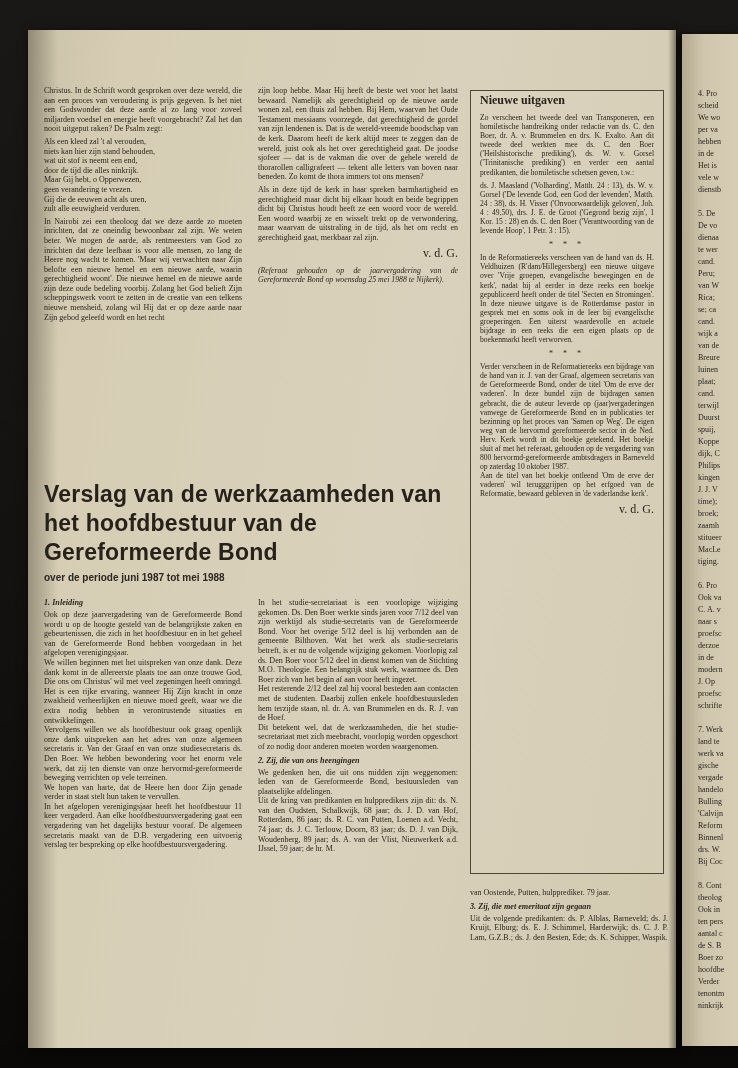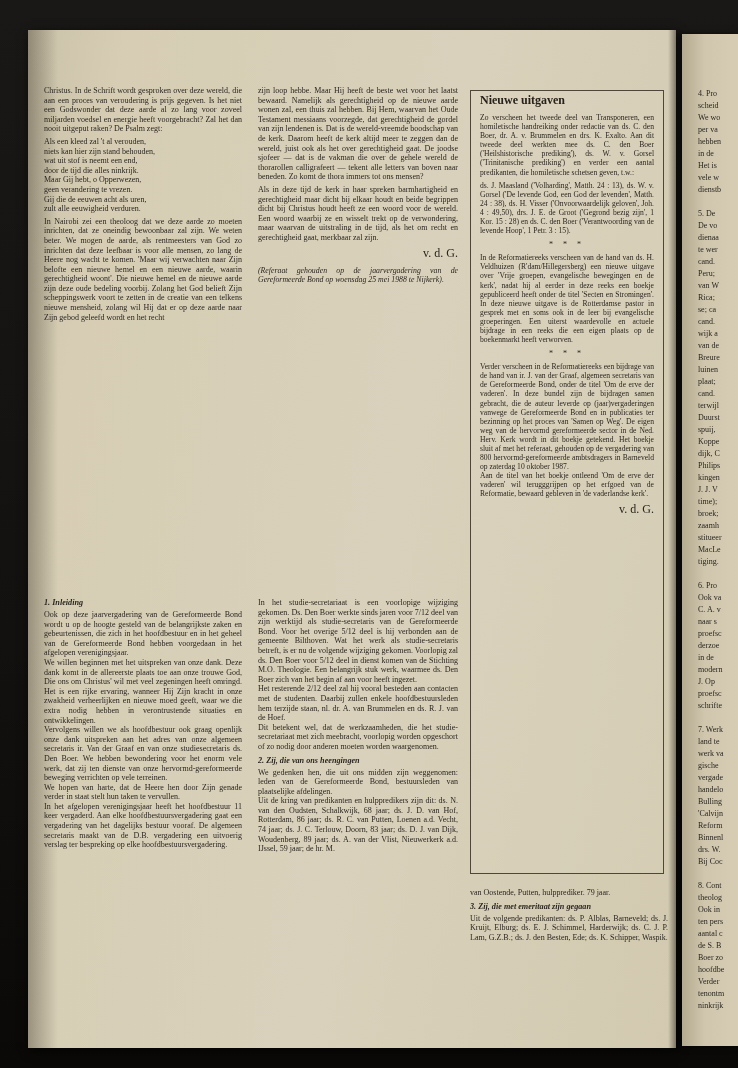--- a/index.html
+++ b/index.html
@@ -56,20 +56,24 @@
       <div class="boxp">Zo verscheen het tweede deel van Transponeren, een homiletische handreiking onder redactie van ds. C. den Boer, dr. A. v. Brummelen en drs. K. Exalto. Aan dit tweede deel werkten mee ds. C. den Boer ('Heilshistorische prediking'), ds. W. v. Gorsel ('Trinitanische prediking') en verder een aantal predikanten, die homiletische schetsen geven, t.w.:</div>
       <div class="boxp">ds. J. Maasland ('Volharding', Matth. 24 : 13), ds. W. v. Gorsel ('De levende God, een God der levenden', Matth. 24 : 38), ds. H. Visser ('Onvoorwaardelijk geloven', Joh. 4 : 49,50), drs. J. E. de Groot ('Gegrond bezig zijn', 1 Kor. 15 : 28) en ds. C. den Boer ('Verantwoording van de levende Hoop', 1 Petr. 3 : 15).</div>
       <div class="sep">* * *</div>
       <div class="boxp">In de Reformatiereeks verscheen van de hand van ds. H. Veldhuizen (R'dam/Hillegersberg) een nieuwe uitgave over 'Vrije groepen, evangelische bewegingen en de kerk', nadat hij al eerder in deze reeks een boekje gepubliceerd heeft onder de titel 'Secten en Stromingen'. In deze nieuwe uitgave is de Rotterdamse pastor in gesprek met en soms ook in de leer bij evangelische groeperingen. Een uiterst waardevolle en actuele bijdrage in een reeks die een eigen plaats op de boekenmarkt heeft verworven.</div>
       <div class="sep">* * *</div>
       <div class="boxp">Verder verscheen in de Reformatiereeks een bijdrage van de hand van ir. J. van der Graaf, algemeen secretaris van de Gereformeerde Bond, onder de titel 'Om de erve der vaderen'. In deze bundel zijn de bijdragen samen gebracht, die de auteur leverde op (jaar)vergaderingen vanwege de Gereformeerde Bond en in publicaties ter bezinning op het proces van 'Samen op Weg'. De eigen weg van de hervormd gereformeerde sector in de Ned. Herv. Kerk wordt in dit boekje getekend. Het boekje sluit af met het referaat, gehouden op de vergadering van 800 hervormd-gereformeerde ambtsdragers in Barneveld op zaterdag 10 oktober 1987.
 Aan de titel van het boekje ontleend 'Om de erve der vaderen' wil terugggrijpen op het erfgoed van de Reformatie, bewaard gebleven in 'de vaderlandse kerk'.</div>
       <div class="sig">v. d. G.</div>
     </div>
 
+    <div class="abs" style="left:16px;top:450px;width:432px;">
+      <div class="headline">Verslag van de werkzaamheden van het hoofdbestuur van de Gereformeerde Bond</div>
+      <div class="sub">over de periode juni 1987 tot mei 1988</div>
+    </div>
 
     <div class="abs clip" style="left:16px;top:564px;width:198px;height:440px;">
       <div class="sh">1. Inleiding</div>
       <div class="t">Ook op deze jaarvergadering van de Gereformeerde Bond wordt u op de hoogte gesteld van de belangrijkste zaken en gebeurtenissen, die zich in het hoofdbestuur en in het geheel van de Gereformeerde Bond hebben voorgedaan in het afgelopen verenigingsjaar.
 We willen beginnen met het uitspreken van onze dank. Deze dank komt in de allereerste plaats toe aan onze trouwe God, Die ons om Christus' wil met veel zegeningen heeft omringd. Het is een rijke ervaring, wanneer Hij Zijn kracht in onze zwakheid verheerlijken en nieuwe moed geeft, waar we die extra nodig hebben in verontrustende situaties en ontwikkelingen.
 Vervolgens willen we als hoofdbestuur ook graag openlijk onze dank uitspreken aan het adres van onze algemeen secretaris ir. Van der Graaf en van onze studiesecretaris ds. Den Boer. We hebben bewondering voor het enorm vele werk, dat zij ten dienste van onze hervormd-gereformeerde beweging verrichten op vele terreinen.
 We hopen van harte, dat de Heere hen door Zijn genade verder in staat stelt hun taken te vervullen.
 In het afgelopen verenigingsjaar heeft het hoofdbestuur 11 keer vergaderd. Aan elke hoofdbestuursvergadering gaat een vergadering van het dagelijks bestuur vooraf. De algemeen secretaris maakt van de D.B. vergadering een uitvoerig verslag ter bespreking op elke hoofdbestuursvergadering.</div>
     </div>
 

